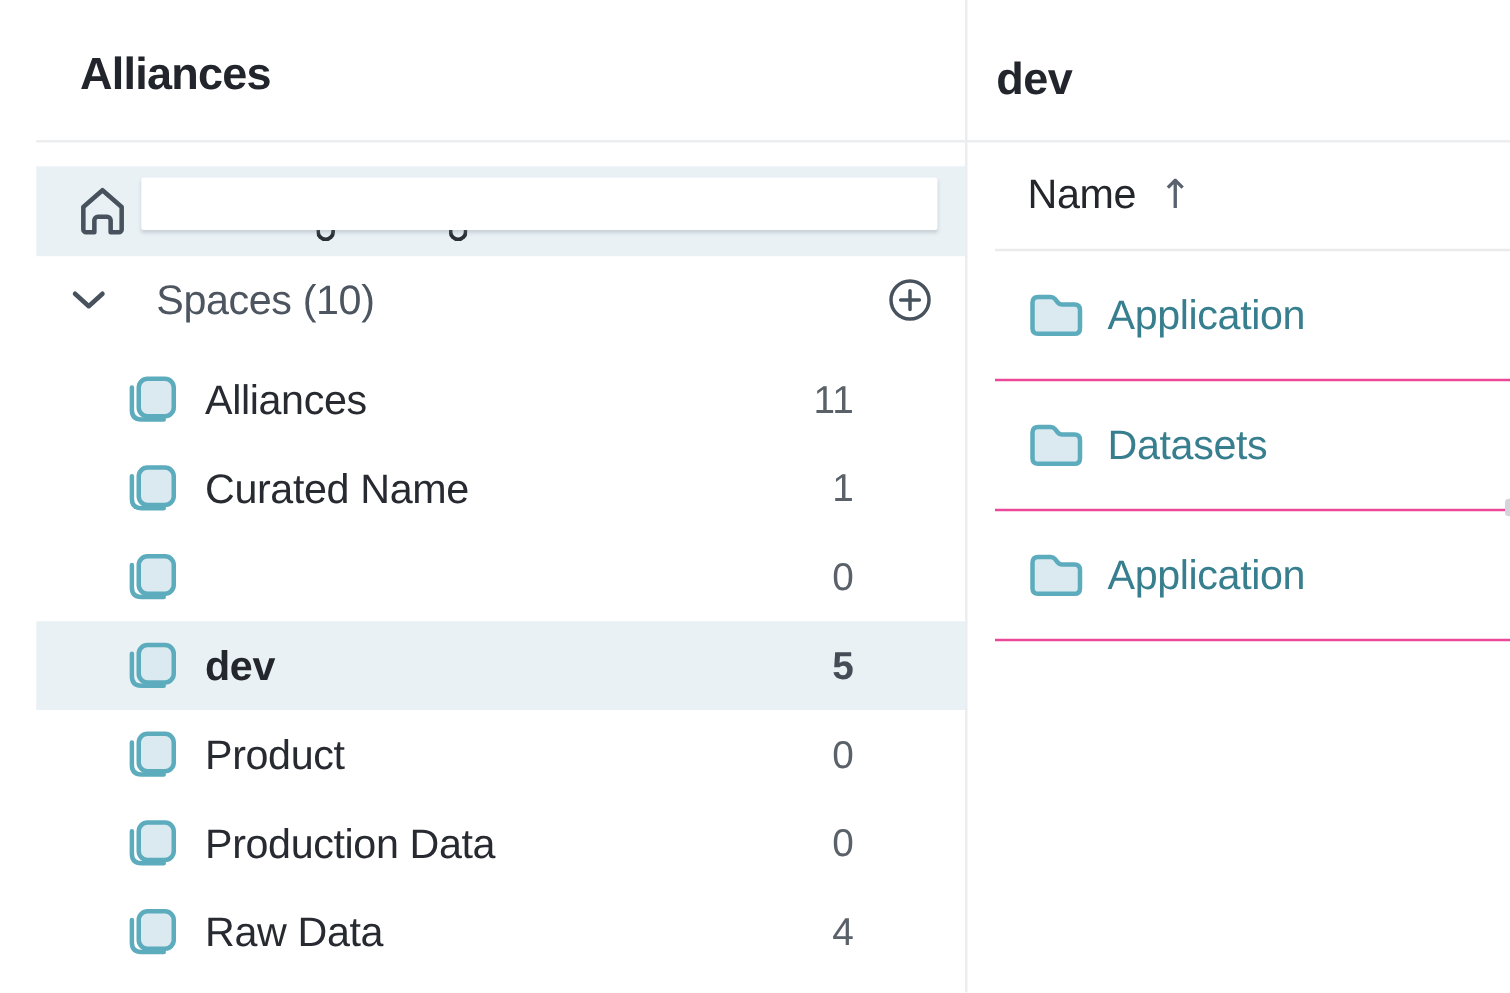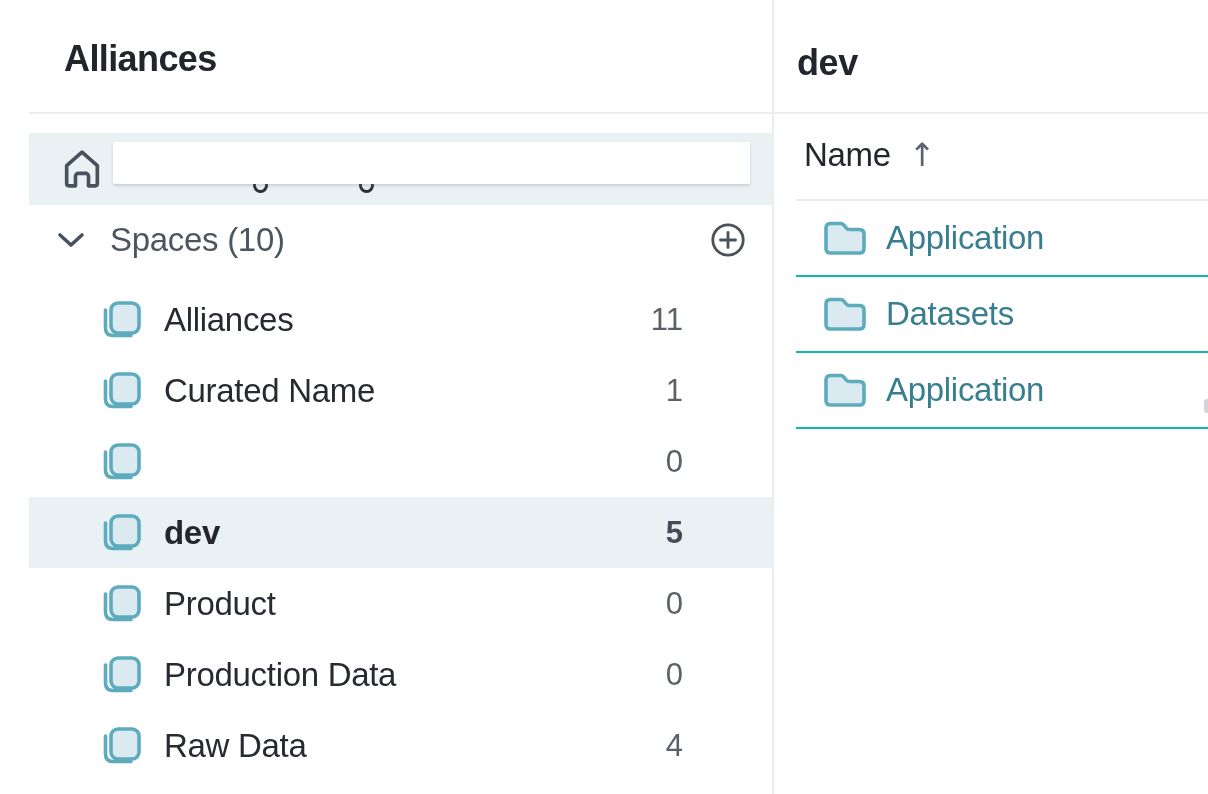--- a/index.html
+++ b/index.html
@@ -49,21 +49,21 @@
   }
   .descender.d1{left:224px;}
   .descender.d2{left:330px;}
 
   .spaces-header{
     position:absolute;left:29px;top:215px;width:743px;height:50px;
     display:flex;align-items:center;
   }
   .spaces-header .chev{margin-left:28px;flex:none;}
   .spaces-header .spaces-label{
-    margin-left:25px;font-size:33px;letter-spacing:-0.3px;color:var(--text-gray);
+    margin-left:40px;font-size:33px;letter-spacing:-0.3px;color:var(--text-gray);
   }
   .plus-btn{
     margin-left:auto;margin-right:26px;flex:none;width:36px;height:36px;
     background:none;border:none;padding:0;cursor:pointer;display:block;
   }
 
   .space-list{position:absolute;left:29px;top:284px;width:743px;}
   .space-row{
     height:71px;display:flex;align-items:center;
     padding:0 89px 0 71px;cursor:pointer;
@@ -77,33 +77,33 @@
   .space-row.selected .space-name{font-weight:bold;color:#23272d;}
   .space-count{margin-left:auto;font-size:31px;color:var(--count-gray);}
   .space-row.selected .space-count{font-weight:bold;color:#454c55;}
 
   
   .right-title{
     position:absolute;left:797px;top:42px;margin:0;
     font-size:36px;font-weight:bold;letter-spacing:-0.4px;color:#22262c;
   }
   .table-header{
-    position:absolute;left:804px;top:130px;height:50px;
+    position:absolute;left:822px;top:130px;height:50px;
     display:flex;align-items:center;cursor:pointer;
   }
   .table-header .col-label{font-size:33px;letter-spacing:-0.3px;color:#23272c;}
   .table-header .sort-arrow{
     margin-left:18px;font-size:32px;color:#59626e;
     font-family:"DejaVu Sans",sans-serif;line-height:1;
   }
   .header-div{position:absolute;left:796px;top:199px;width:412px;height:2px;background:#e9ebed;}
   .folder-list{position:absolute;left:796px;top:201px;width:412px;}
   .folder-row{
-    height:76px;display:flex;align-items:center;
-    border-bottom:2px solid #14b8a6;padding-left:26px;cursor:pointer;
+    height:104px;display:flex;align-items:center;
+    border-bottom:2px solid #ec4899;padding-left:26px;cursor:pointer;
   }
   .folder-row .folder-svg{flex:none;}
   .folder-link{
     margin-left:18px;font-size:33px;letter-spacing:-0.3px;
     color:var(--link);text-decoration:none;white-space:nowrap;
   }
   .edge-sliver{
     position:absolute;left:1204px;top:399px;width:4px;height:14px;
     background:#d2d6da;border-radius:3px 0 0 3px;
   }

